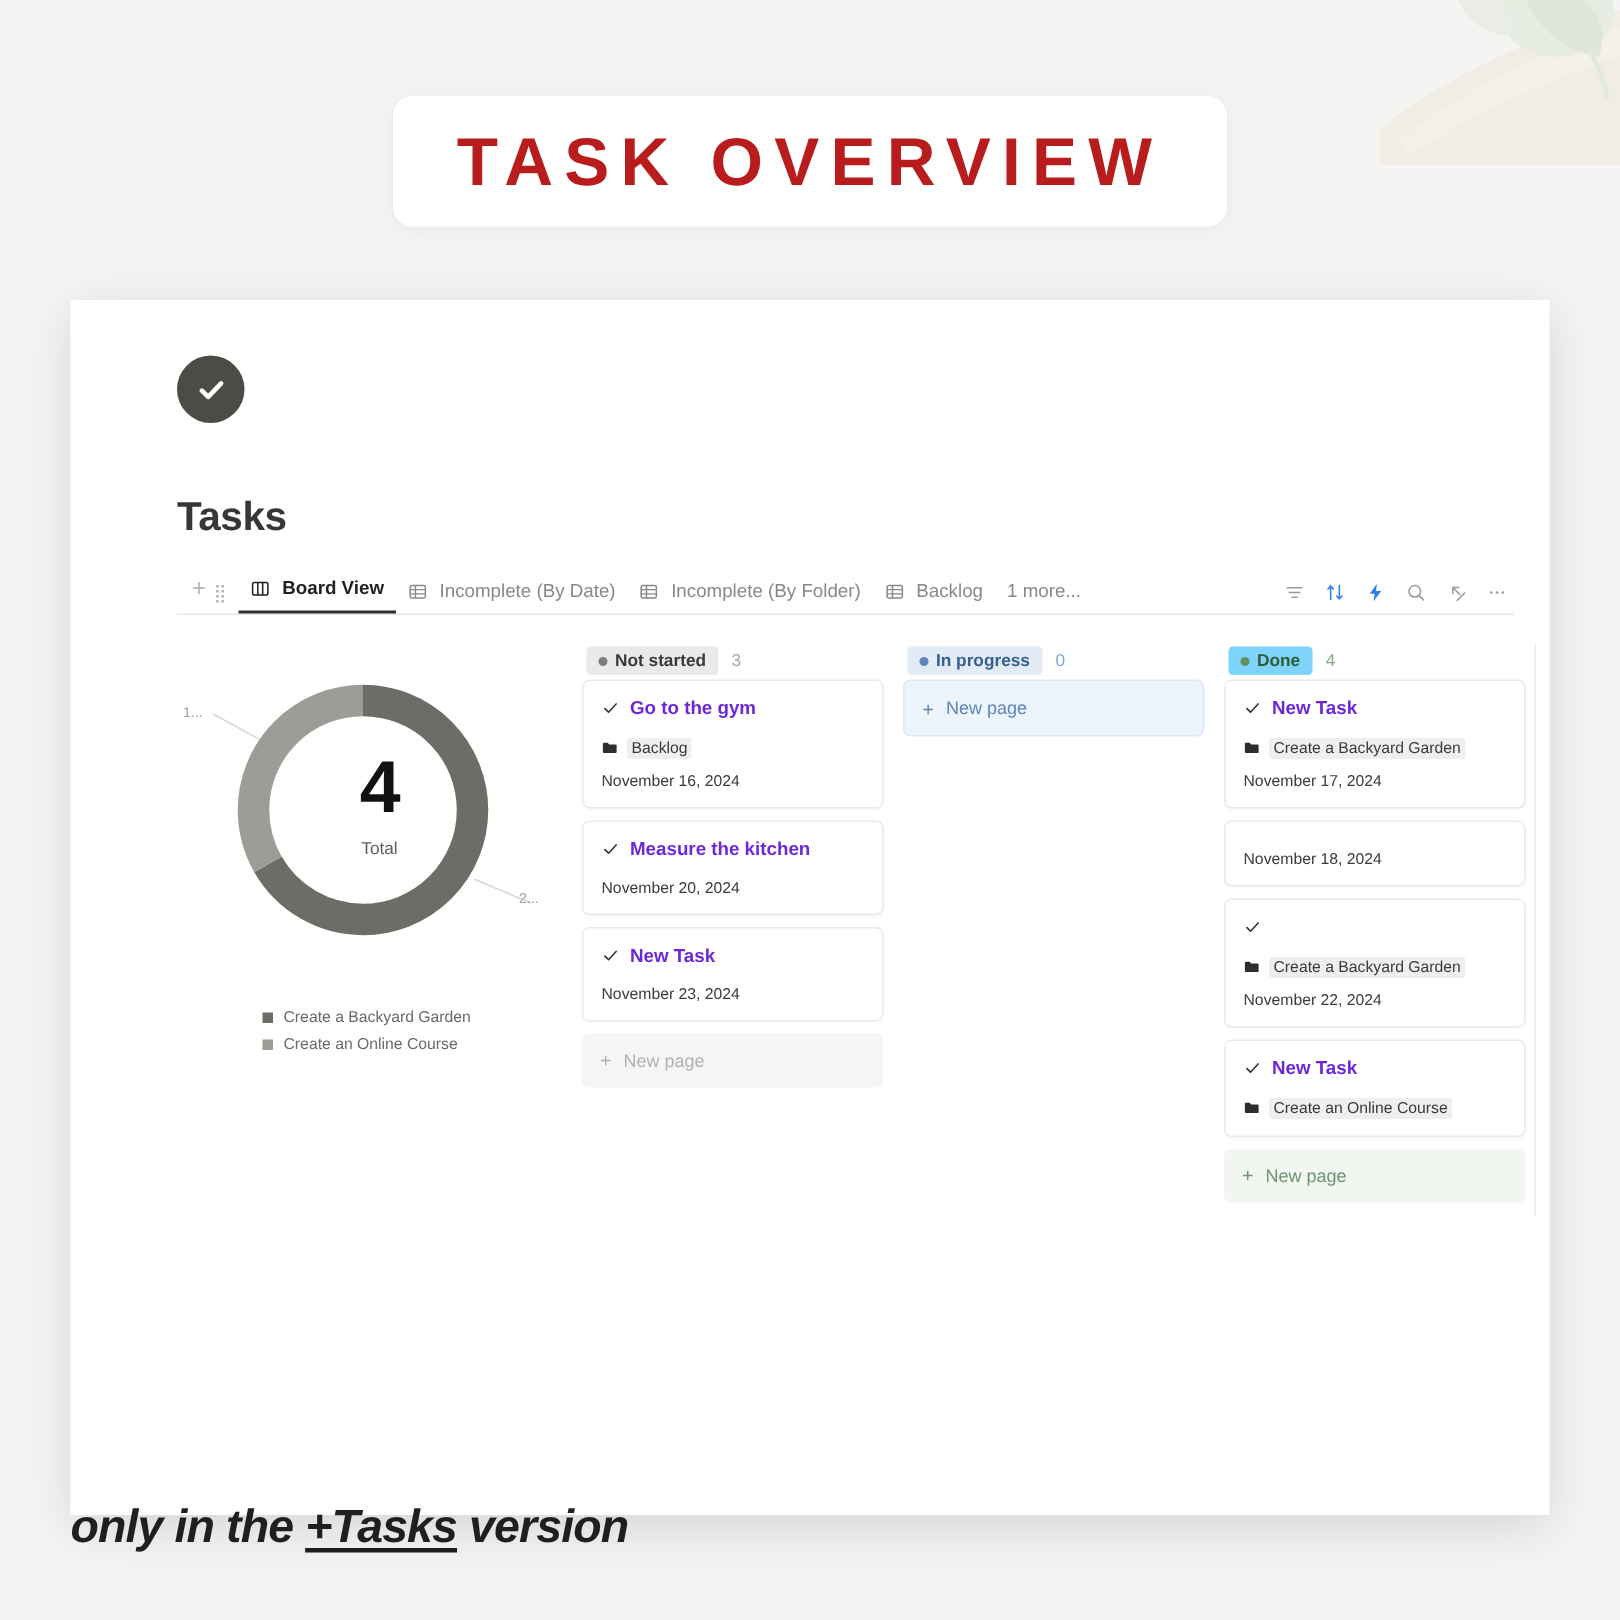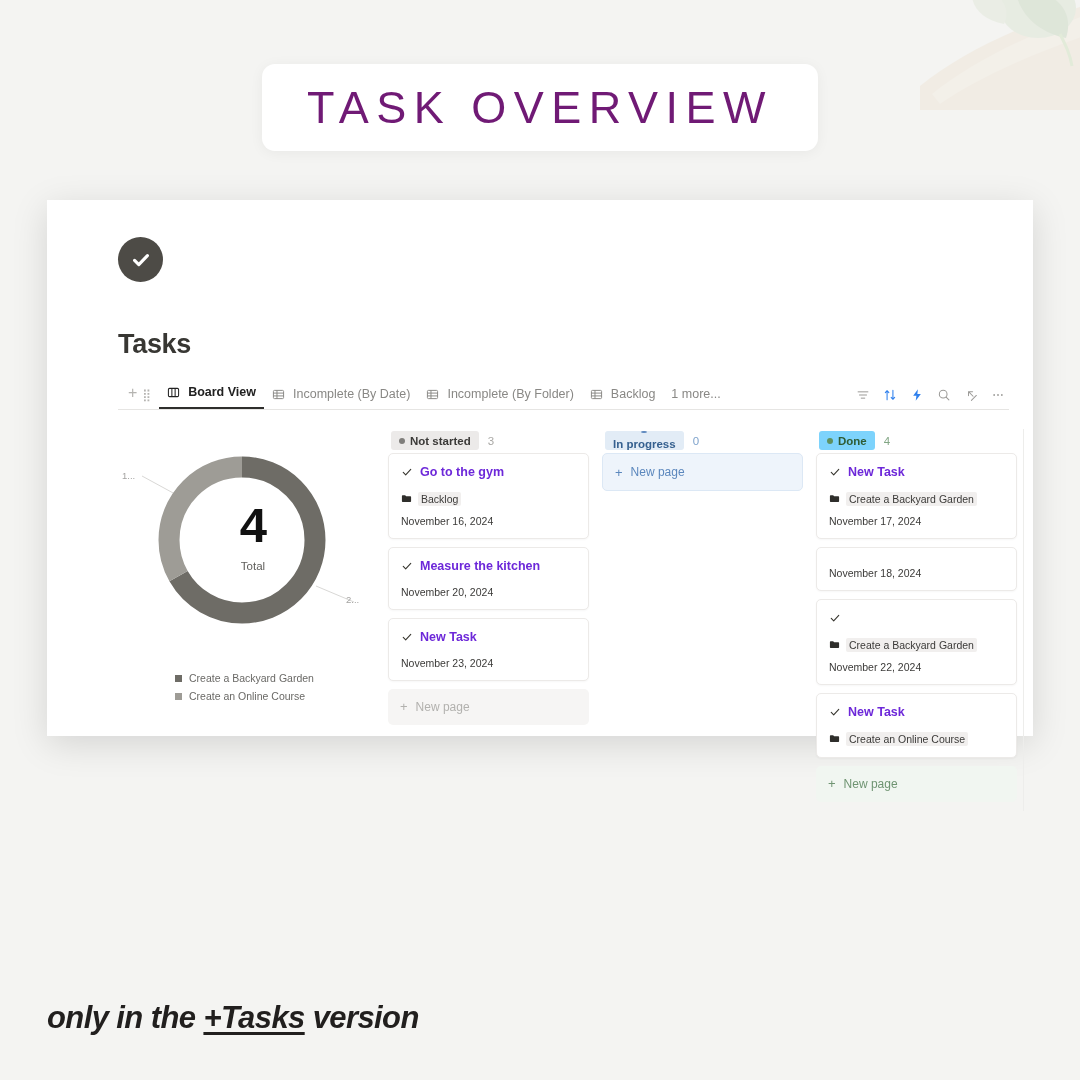--- a/index.html
+++ b/index.html
@@ -33,30 +33,30 @@
     width: 556px; height: 87px;
     background: #ffffff;
     border-radius: 13px;
     display: flex;
     align-items: center;
     justify-content: center;
     box-shadow: 0 2px 14px rgba(0,0,0,0.05);
   }
   .title-pill .txt {
     font-size: 45px;
-    font-weight: normal;
+    font-weight: bold;
     letter-spacing: 7.5px;
-    color: #701a75;
+    color: #b91c1c;
   }
 
   
   .app-window {
     position: absolute;
     left: 47px; top: 200px;
-    width: 986px; height: 536px;
+    width: 986px; height: 810px;
     background: #ffffff;
     box-shadow: 0 8px 34px rgba(0,0,0,0.13);
   }
 
   .app-inner {
     position: absolute;
     left: 71px; top: 32px;
     right: 0; bottom: 0;
   }
 
@@ -522,21 +522,21 @@
           </div>
 
           <div class="newpage np-gray">
             <span class="plus">+</span>
             <span>New page</span>
           </div>
         </div>
 
         <div class="col">
           <div class="col-head">
-            <span class="chip" style="background:#e2ecf6;color:#35608f;flex-direction:column;">
+            <span class="chip" style="background:#e2ecf6;color:#35608f;">
               <span class="dot" style="background:#5b87bd;"></span>
               <span>In progress</span>
             </span>
             <span class="col-count" style="color:#7fa3cc;">0</span>
           </div>
           <div class="newpage np-blue">
             <span class="plus">+</span>
             <span>New page</span>
           </div>
         </div>

